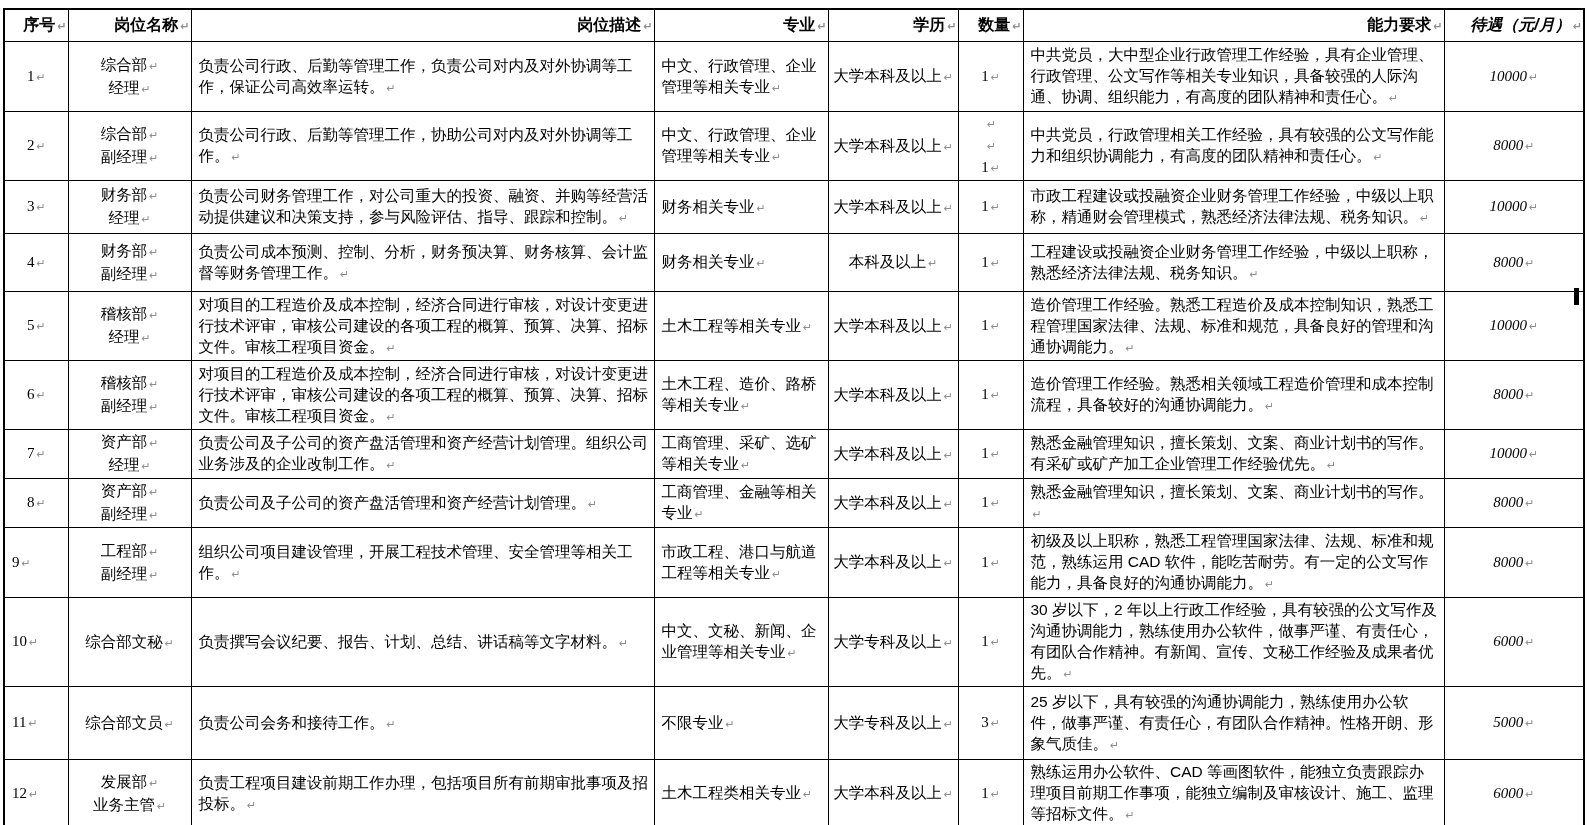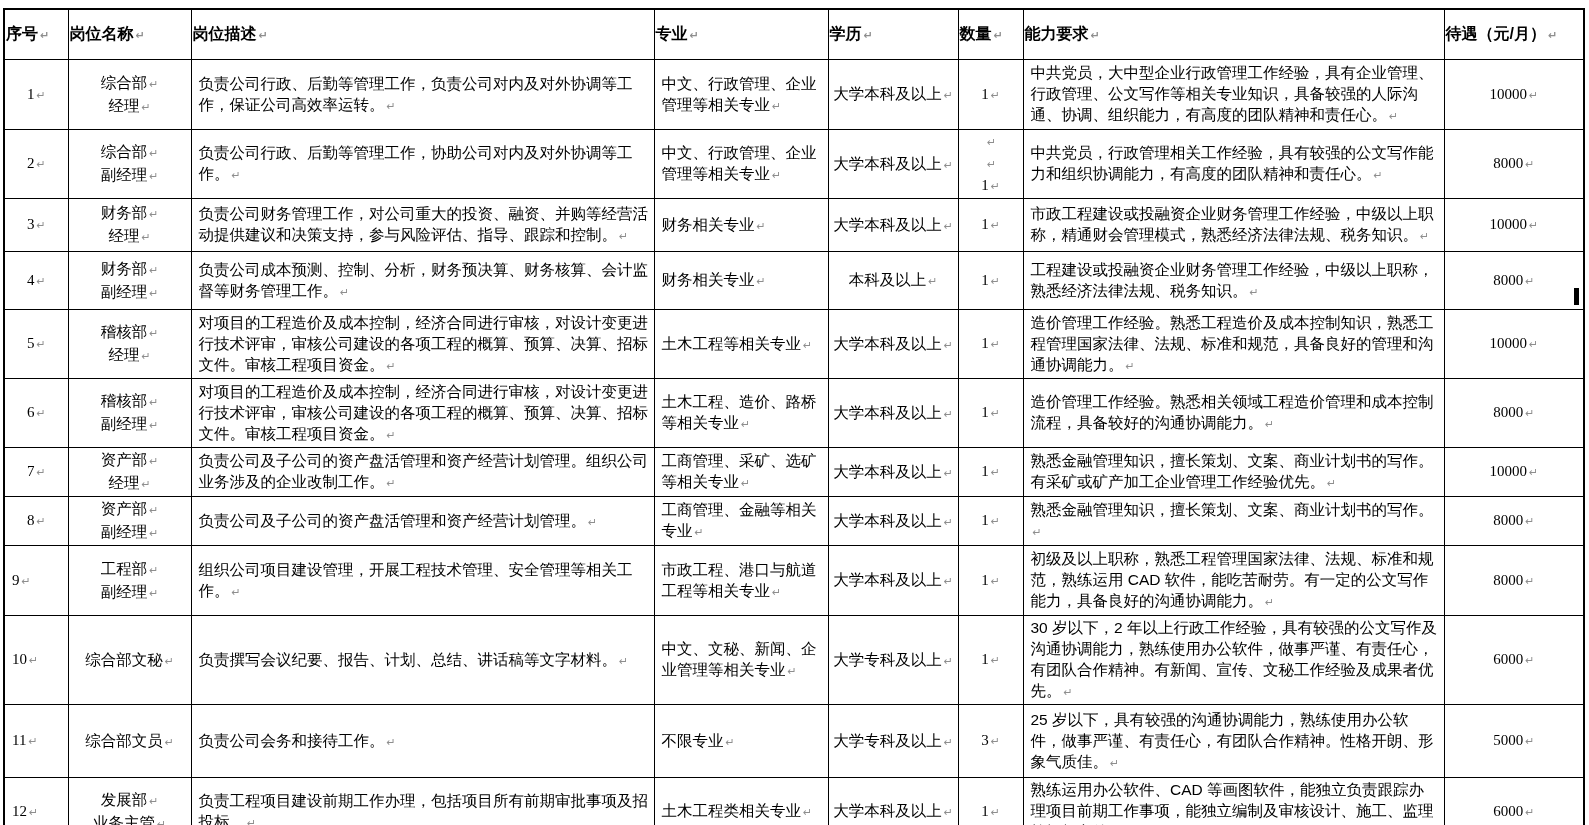--- a/index.html
+++ b/index.html
@@ -1,26 +1,26 @@
 <!DOCTYPE html>
 <html><head>
 <meta charset="utf-8">
 <style>
   html,body{margin:0;padding:0;background:#ffffff;}
   body{width:1589px;height:825px;overflow:hidden;font-family:"Liberation Sans",sans-serif;color:#000;}
   .page{position:relative;width:1589px;height:825px;background:#fff;}
   table.job-table{position:absolute;left:3px;top:8px;border-collapse:collapse;table-layout:fixed;border:2px solid #000;}
   th,td{border:1px solid #000;vertical-align:middle;font-size:15.5px;line-height:21px;padding:1px 3px;overflow:hidden;box-sizing:border-box;}
-  th{font-weight:bold;font-size:16px;text-align:left;white-space:nowrap;padding:13px 1px;}
+  th{font-weight:bold;font-size:16px;text-align:right;white-space:nowrap;padding:4px 1px;}
   td.al{ text-align:left; padding-left:7px; padding-right:4px;}
   td.ac{ text-align:center;}
   td.num{font-family:"Liberation Serif",serif;font-size:15px;}
   .line{display:block;}
   .pmark{color:#8e8e8e;font-size:11px;font-family:"DejaVu Sans",sans-serif;margin-left:2px;vertical-align:0px;}
-  td:last-child,th:last-child{position:relative;}
+  td:last-child,th:last-child{position:relative;font-style:italic;}
   .cursor-bar{position:absolute;left:1574px;top:288px;width:5px;height:17px;background:#000;}
 </style>
 </head>
 <body>
 
 <div class="page">
   <table class="job-table">
     <colgroup>
         <col style="width: 64px;">
         <col style="width: 123px;">

